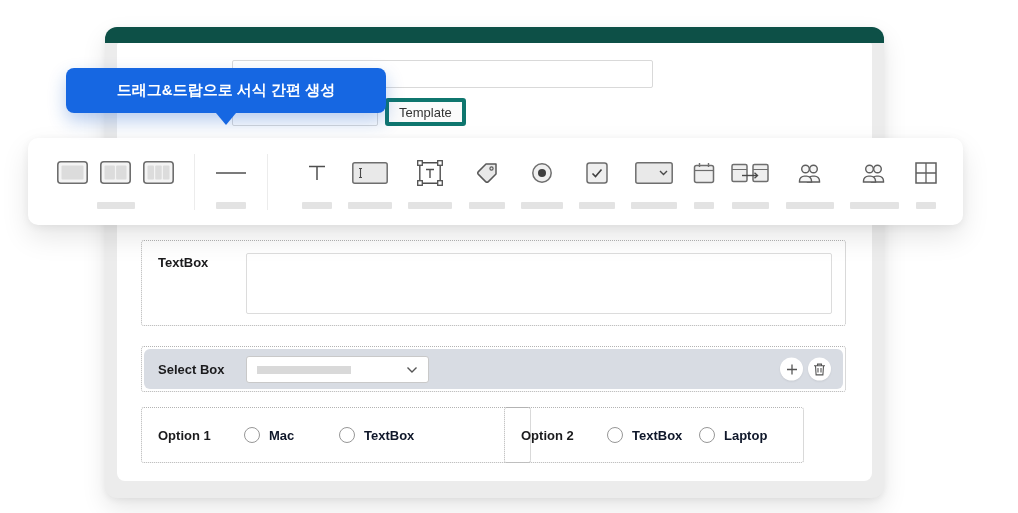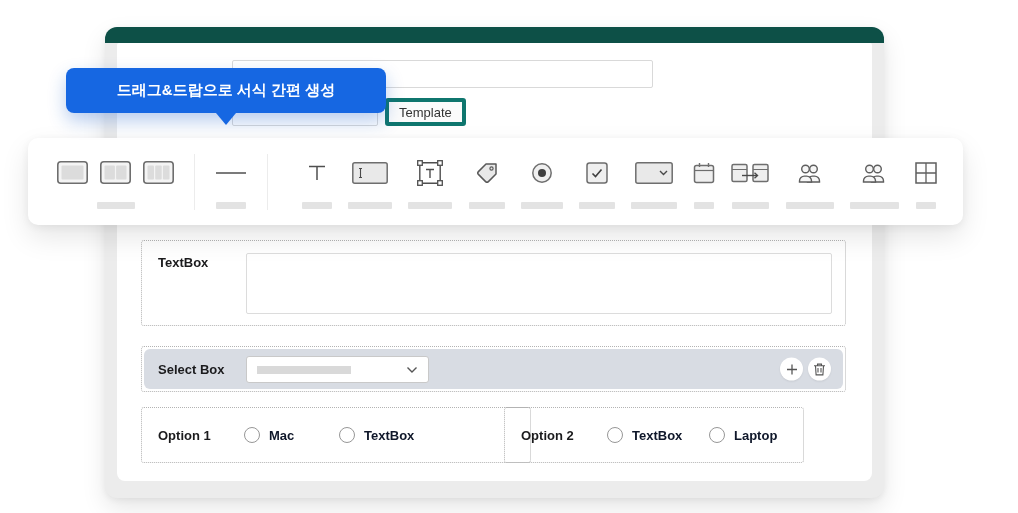--- a/index.html
+++ b/index.html
@@ -138,21 +138,21 @@
           </div>
         </div>
 
       <div class="section sec-option sec-o2">
         <span class="field-label">Option 2</span>
         <div></div>
       <div class="radio-item" style="left: 102px;">
             <span class="radio-circle"></span>
             <span class="radio-label">TextBox</span>
           </div>
-          <div class="radio-item" style="left: 204px;">
+          <div class="radio-item" style="left: 194px;">
             <span class="radio-circle"></span>
             <span class="radio-label">Laptop</span>
           </div>
         </div>
 
     </div>
   </div>
 
   <div class="toolbar">
     <div class="tool-group">

